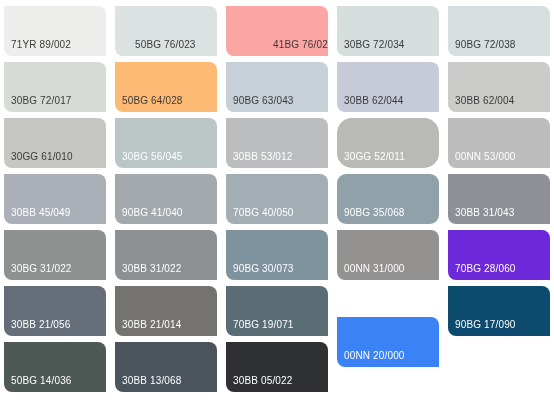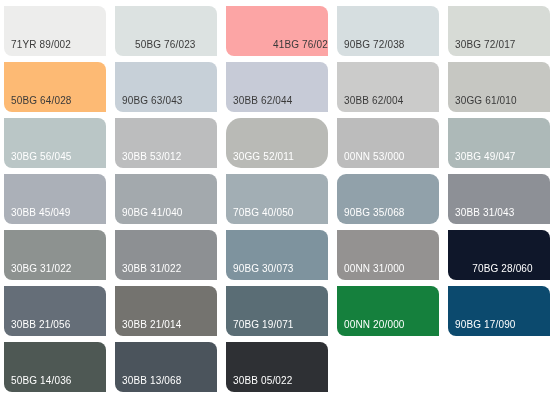--- a/index.html
+++ b/index.html
@@ -64,20 +64,23 @@
 <div id="swatch-grid" style="background: rgb(255, 255, 255);">
     <div class="swatch" title="71YR 89/002" style="background: rgb(237, 237, 236);">
       <span class="swatch-label" style="color: rgb(58, 58, 58);">71YR 89/002</span>
     </div>
     <div class="swatch" title="50BG 76/023" style="background: rgb(220, 226, 225);">
       <span class="swatch-label" style="color: rgb(58, 58, 58); padding-left: 20px;">50BG 76/023</span>
     </div>
     <div class="swatch" title="41BG 76/025" style="background: #fca5a5; padding-left: 40px;">
       <span class="swatch-label" style="color: rgb(58, 58, 58);">41BG 76/025</span>
     </div>
+    <div class="swatch" title="30BG 72/034" style="background: rgb(213, 222, 221);">
+      <span class="swatch-label" style="color: rgb(58, 58, 58);">30BG 72/034</span>
+    </div>
     <div class="swatch" title="90BG 72/038" style="background: rgb(214, 222, 224);">
       <span class="swatch-label" style="color: rgb(58, 58, 58);">90BG 72/038</span>
     </div>
     <div class="swatch" title="30BG 72/017" style="background: rgb(215, 219, 214);">
       <span class="swatch-label" style="color: rgb(58, 58, 58);">30BG 72/017</span>
     </div>
     <div class="swatch" title="50BG 64/028" style="background: #fdba74;">
       <span class="swatch-label" style="color: rgb(58, 58, 58);">50BG 64/028</span>
     </div>
     <div class="swatch" title="90BG 63/043" style="background: rgb(199, 208, 216);">
@@ -97,23 +100,20 @@
     </div>
     <div class="swatch" title="30BB 53/012" style="background: rgb(188, 189, 190);">
       <span class="swatch-label" style="color: rgb(255, 255, 255);">30BB 53/012</span>
     </div>
     <div class="swatch" title="30GG 52/011" style="background: rgb(185, 186, 182); border-radius: 15px;">
       <span class="swatch-label" style="color: rgb(255, 255, 255);">30GG 52/011</span>
     </div>
     <div class="swatch" title="00NN 53/000" style="background: rgb(188, 188, 188);">
       <span class="swatch-label" style="color: rgb(255, 255, 255);">00NN 53/000</span>
     </div>
-    <div class="swatch" title="30BG 49/047" style="background: rgb(173, 185, 184);">
-      <span class="swatch-label" style="color: rgb(255, 255, 255);">30BG 49/047</span>
-    </div>
     <div class="swatch" title="30BB 45/049" style="background: rgb(171, 176, 184);">
       <span class="swatch-label" style="color: rgb(255, 255, 255);">30BB 45/049</span>
     </div>
     <div class="swatch" title="90BG 41/040" style="background: rgb(163, 169, 173);">
       <span class="swatch-label" style="color: rgb(255, 255, 255);">90BG 41/040</span>
     </div>
     <div class="swatch" title="70BG 40/050" style="background: rgb(162, 174, 180);">
       <span class="swatch-label" style="color: rgb(255, 255, 255);">70BG 40/050</span>
     </div>
     <div class="swatch" title="90BG 35/068" style="background: rgb(145, 161, 170); border-radius: 9px;">
@@ -127,33 +127,33 @@
     </div>
     <div class="swatch" title="30BB 31/022" style="background: rgb(141, 144, 147);">
       <span class="swatch-label" style="color: rgb(255, 255, 255);">30BB 31/022</span>
     </div>
     <div class="swatch" title="90BG 30/073" style="background: rgb(126, 147, 158);">
       <span class="swatch-label" style="color: rgb(255, 255, 255);">90BG 30/073</span>
     </div>
     <div class="swatch" title="00NN 31/000" style="background: rgb(148, 146, 145);">
       <span class="swatch-label" style="color: rgb(255, 255, 255);">00NN 31/000</span>
     </div>
-    <div class="swatch" title="70BG 28/060" style="background: #0f172a; text-align: center;">
+    <div class="swatch" title="70BG 28/060" style="background: #6d28d9;">
       <span class="swatch-label" style="color: rgb(255, 255, 255);">70BG 28/060</span>
     </div>
     <div class="swatch" title="30BB 21/056" style="background: rgb(101, 110, 120);">
       <span class="swatch-label" style="color: rgb(255, 255, 255);">30BB 21/056</span>
     </div>
     <div class="swatch" title="30BB 21/014" style="background: rgb(116, 115, 111);">
       <span class="swatch-label" style="color: rgb(255, 255, 255);">30BB 21/014</span>
     </div>
     <div class="swatch" title="70BG 19/071" style="background: rgb(90, 109, 117);">
       <span class="swatch-label" style="color: rgb(255, 255, 255);">70BG 19/071</span>
     </div>
-    <div class="swatch" title="00NN 20/000" style="background: #15803d;">
+    <div class="swatch" title="00NN 20/000" style="background: #3b82f6; margin-top: 31px;">
       <span class="swatch-label" style="color: rgb(255, 255, 255);">00NN 20/000</span>
     </div>
     <div class="swatch" title="90BG 17/090" style="background: #0c4a6e;">
       <span class="swatch-label" style="color: rgb(255, 255, 255);">90BG 17/090</span>
     </div>
     <div class="swatch" title="50BG 14/036" style="background: rgb(78, 88, 84);">
       <span class="swatch-label" style="color: rgb(255, 255, 255); margin-top: 13px;">50BG 14/036</span>
     </div>
     <div class="swatch" title="30BB 13/068" style="background: rgb(75, 84, 92);">
       <span class="swatch-label" style="color: rgb(255, 255, 255);">30BB 13/068</span>

